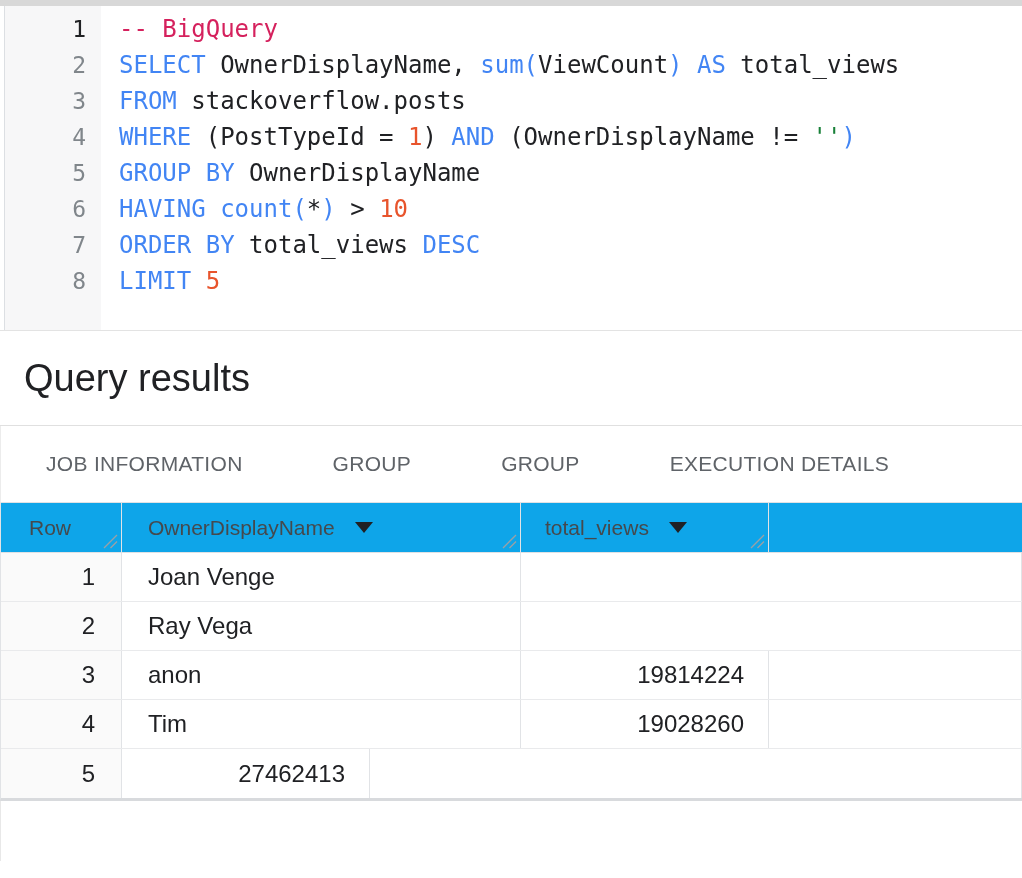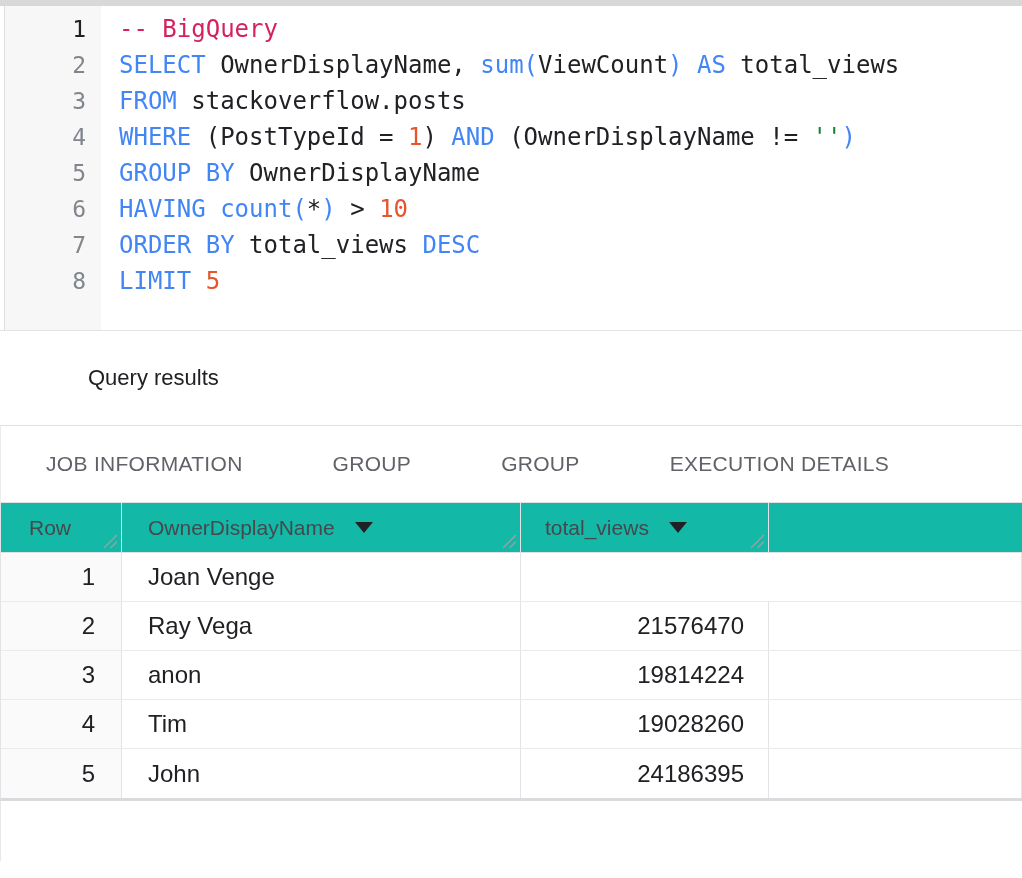--- a/index.html
+++ b/index.html
@@ -24,35 +24,35 @@
   .tok.plain   { color:#202124; }
   .tok.kw      { color:var(--keyword-blue); }
   .tok.fn      { color:var(--keyword-blue); }
   .tok.comment { color:var(--comment-pink); }
   .tok.num     { color:var(--number-orange); }
   .tok.str     { color:var(--string-green); }
 
   
   .results-title-bar { height:95px; border-bottom:1px solid #e0e0e0;
                        display:flex; align-items:center; }
-  .results-title { font-size:22px; font-weight:400; color:#202124; margin-left:88px; }
+  .results-title { font-size:38px; font-weight:400; color:#202124; margin-left:24px; }
 
   
   .tabs-bar { height:77px; border-bottom:1px solid #e0e2e5; border-left:1px solid #ececec;
               display:flex; padding-left:0; overflow:hidden; }
   .tab { flex:none; padding:0 45px; line-height:76px; font-size:21px; font-weight:500;
          letter-spacing:0.3px; color:#5f6368; position:relative; cursor:pointer;
          white-space:nowrap; }
   .tab.active { color:var(--accent-blue); }
   .tab.active::after { content:""; position:absolute; left:0; right:0; bottom:0;
                        height:4px; background:var(--accent-blue); }
 
   
   .rtable { border-left:1px solid #e1e3e6; border-bottom:3px solid #d8dadd; }
-  .thead { display:flex; height:50px; background:#14b8a6; border-bottom:1px solid #dfe1e4; }
+  .thead { display:flex; height:50px; background:#0ea5e9; border-bottom:1px solid #dfe1e4; }
   .th { position:relative; display:flex; align-items:center; border-right:1px solid #e1e3e6;
         font-size:21px; font-weight:500; color:#45494d; }
   .th-row   { width:121px; padding-left:28px; }
   .th-owner { width:399px; padding-left:26px; }
   .th-views { width:248px; padding-left:24px; }
   .th-filler, .td-filler { flex:1; border-right:none; }
   .caret { width:0; height:0; border-left:9px solid transparent; border-right:9px solid transparent;
            border-top:11px solid #202124; margin-left:20px; cursor:pointer; flex:none; }
   .grip { position:absolute; right:3px; bottom:3px; cursor:col-resize; line-height:0; }
 
@@ -130,39 +130,37 @@
     </div>
     <div>
         <div class="trow">
           <div class="td td-rownum">1</div>
           <div class="td td-owner">Joan Venge</div>
           <div class="td td-filler"></div>
         </div>
         <div class="trow">
           <div class="td td-rownum">2</div>
           <div class="td td-owner">Ray Vega</div>
-          <div class="td td-views">21576470</div>
           <div class="td td-filler"></div>
         </div>
         <div class="trow">
           <div class="td td-rownum">3</div>
           <div class="td td-owner">anon</div>
           <div class="td td-views">19814224</div>
           <div class="td td-filler"></div>
         </div>
         <div class="trow">
           <div class="td td-rownum">4</div>
           <div class="td td-owner">Tim</div>
           <div class="td td-views">19028260</div>
           <div class="td td-filler"></div>
         </div>
         <div class="trow">
           <div class="td td-rownum">5</div>
-          <div class="td td-owner">John</div>
-          <div class="td td-views">24186395</div>
+          <div class="td td-views">27462413</div>
           <div class="td td-filler"></div>
         </div>
       </div>
   </section>
 
   <div class="bottom-spacer"></div>
 
 </div>
 
 </body></html>

